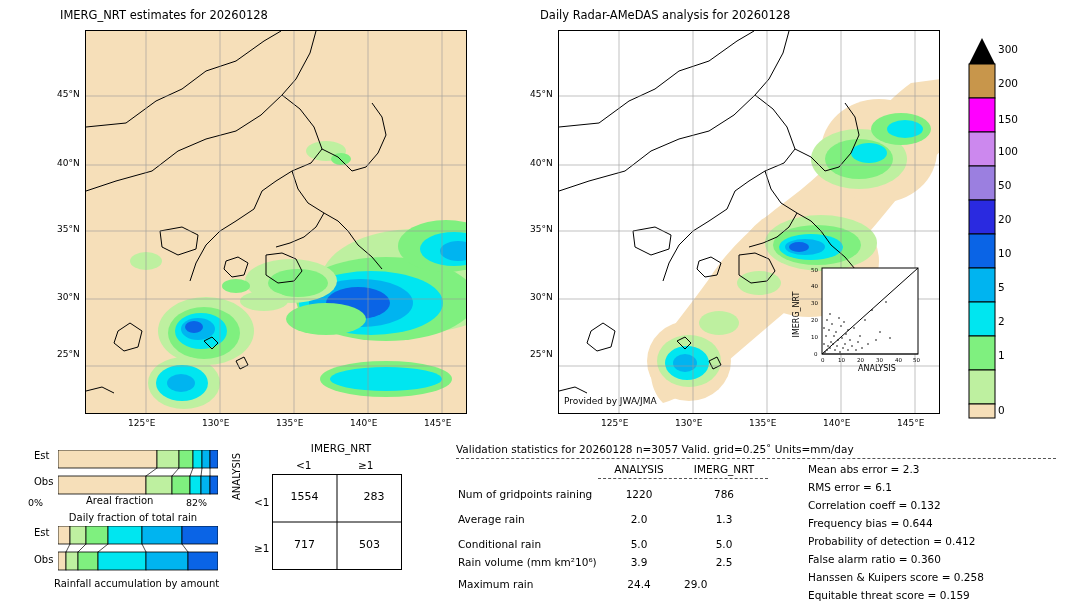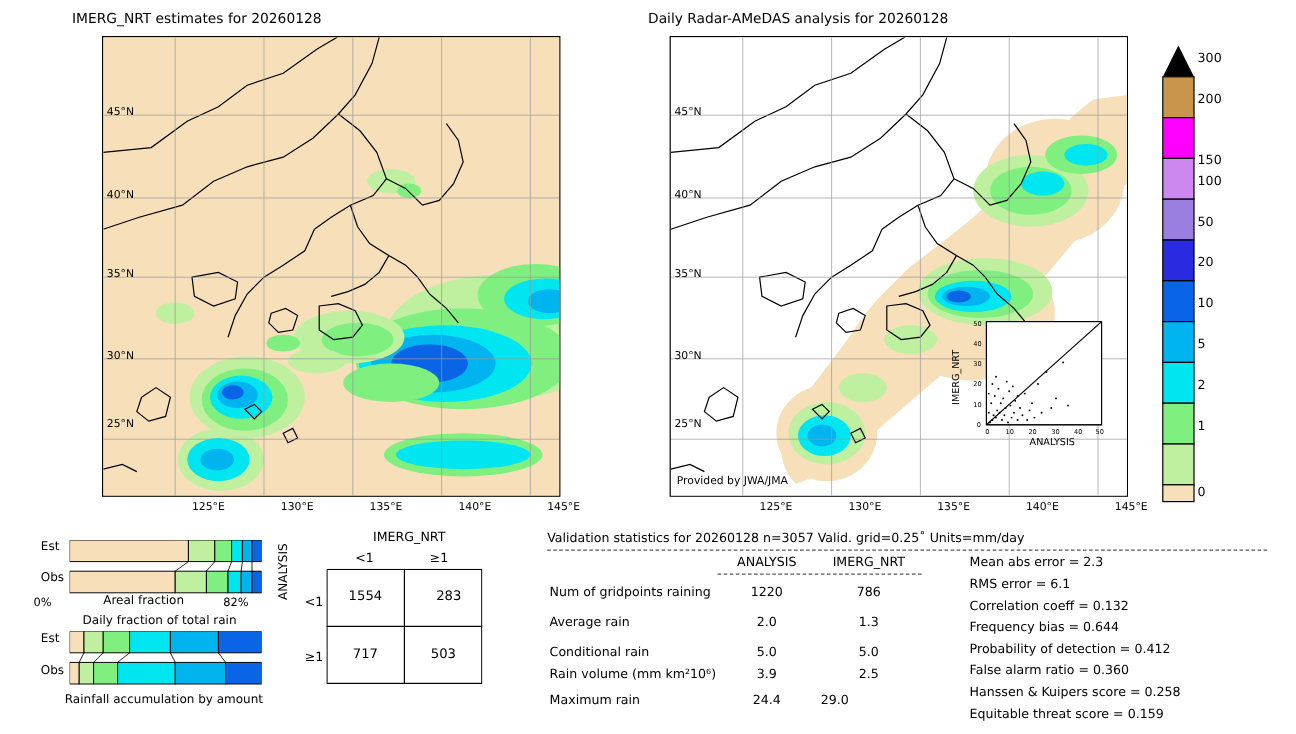--- a/index.html
+++ b/index.html
@@ -1,20 +1,20 @@
 <!DOCTYPE html>
 <html><head>
 <meta charset="utf-8">
 <style>
   html,body{margin:0;padding:0;}
   body{width:1080px;height:612px;background:#ffffff;font-family:"DejaVu Sans",sans-serif;color:#000;overflow:hidden;position:relative;}
   .panel{position:absolute;}
   .ttl{font-size:11.5px;text-align:left;}
   .map-frame{position:absolute;border:1px solid #000;box-sizing:border-box;background:#f6dfb9;overflow:hidden;}
-  .axlab{position:absolute;font-size:9px;color:#000;white-space:nowrap;margin-left:32px;}
+  .axlab{position:absolute;font-size:9px;color:#000;white-space:nowrap;}
   .cbar{position:absolute;}
   .ctick{position:absolute;left:30px;font-size:10.5px;transform:translateY(-50%);}
   .small-title{font-size:10px;text-align:center;}
   .tiny{font-size:9px;}
   .stats{font-size:10.5px;}
   .statline{white-space:nowrap;}
   svg{display:block;}
 </style>
 </head>
 <body>
@@ -256,21 +256,21 @@
     <rect x="1" y="170" width="26" height="34" fill="#2a2ae0" stroke="#000" stroke-width="1"></rect>
     <rect x="1" y="204" width="26" height="34" fill="#0a64e6" stroke="#000" stroke-width="1"></rect>
     <rect x="1" y="238" width="26" height="34" fill="#00b4f0" stroke="#000" stroke-width="1"></rect>
     <rect x="1" y="272" width="26" height="34" fill="#00e6f0" stroke="#000" stroke-width="1"></rect>
     <rect x="1" y="306" width="26" height="34" fill="#7ff07f" stroke="#000" stroke-width="1"></rect>
     <rect x="1" y="340" width="26" height="34" fill="#bef0a0" stroke="#000" stroke-width="1"></rect>
     <rect x="1" y="374" width="26" height="14" fill="#f6dfb9" stroke="#000" stroke-width="1"></rect>
   </svg>
   <div class="ctick" style="top:19px;">300</div>
   <div class="ctick" style="top:53px;">200</div>
-  <div class="ctick" style="top:104px;">150</div>
+  <div class="ctick" style="top:89px;">150</div>
   <div class="ctick" style="top:121px;">100</div>
   <div class="ctick" style="top:155px;">50</div>
   <div class="ctick" style="top:189px;">20</div>
   <div class="ctick" style="top:223px;">10</div>
   <div class="ctick" style="top:257px;">5</div>
   <div class="ctick" style="top:291px;">2</div>
   <div class="ctick" style="top:325px;">1</div>
   <div class="ctick" style="top:380px;">0</div>
 </div>
 

